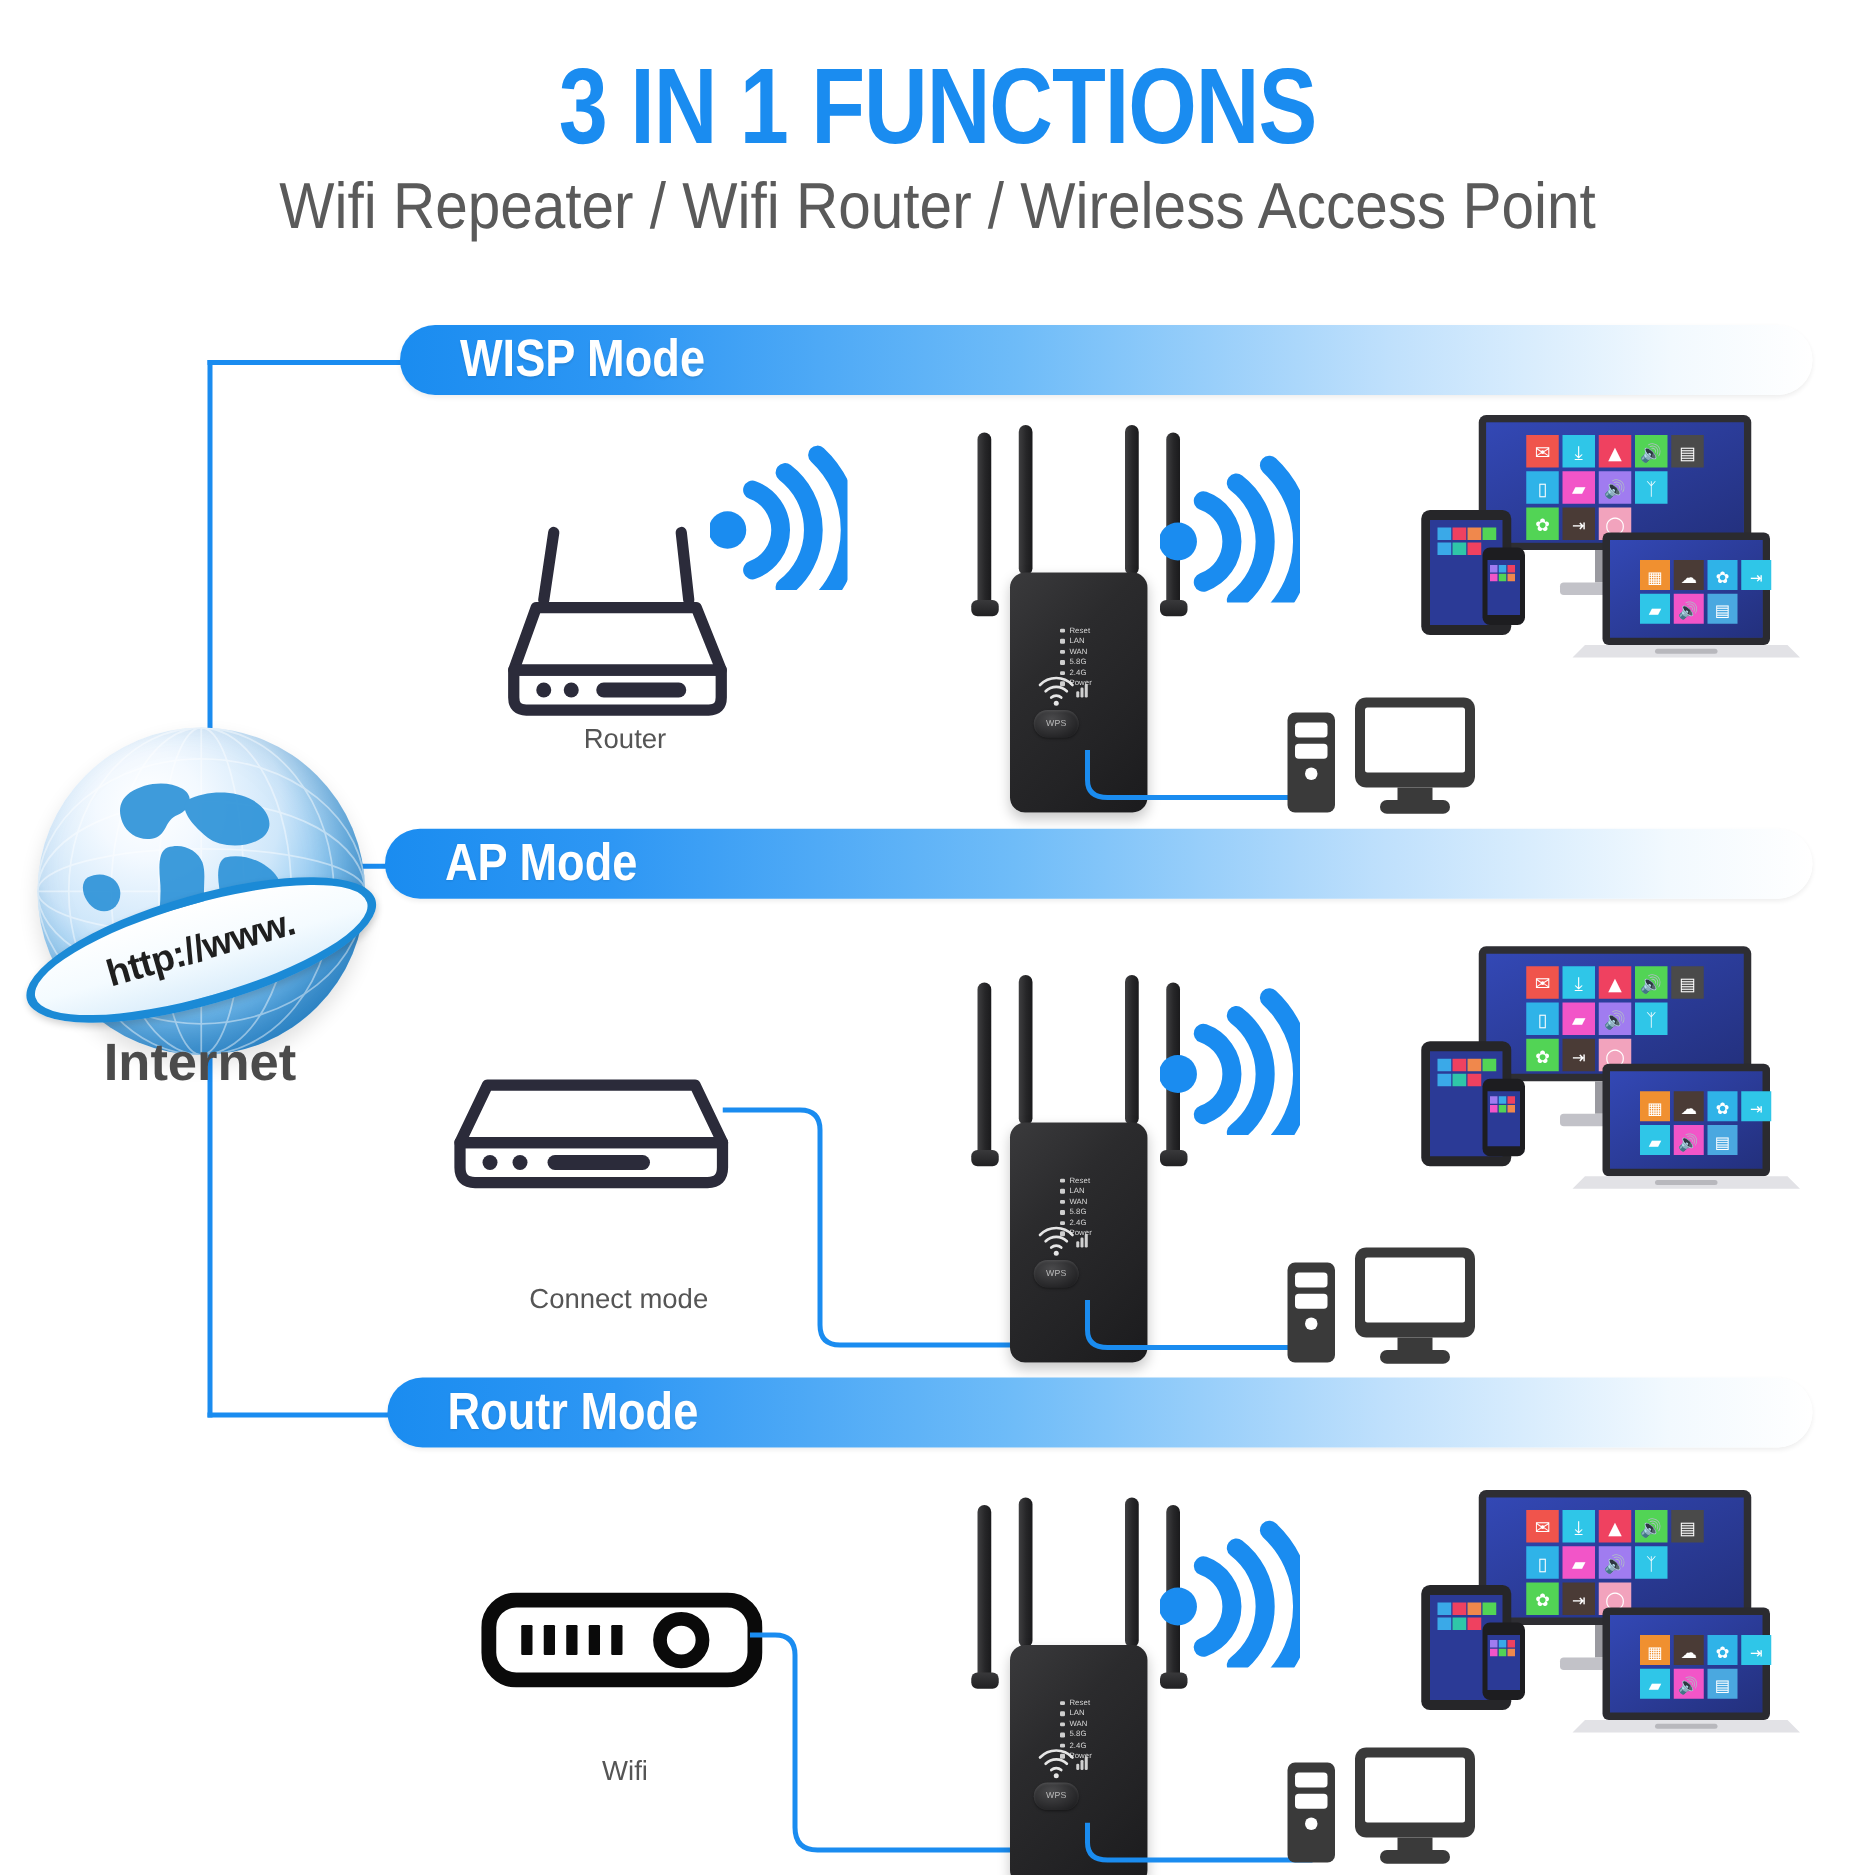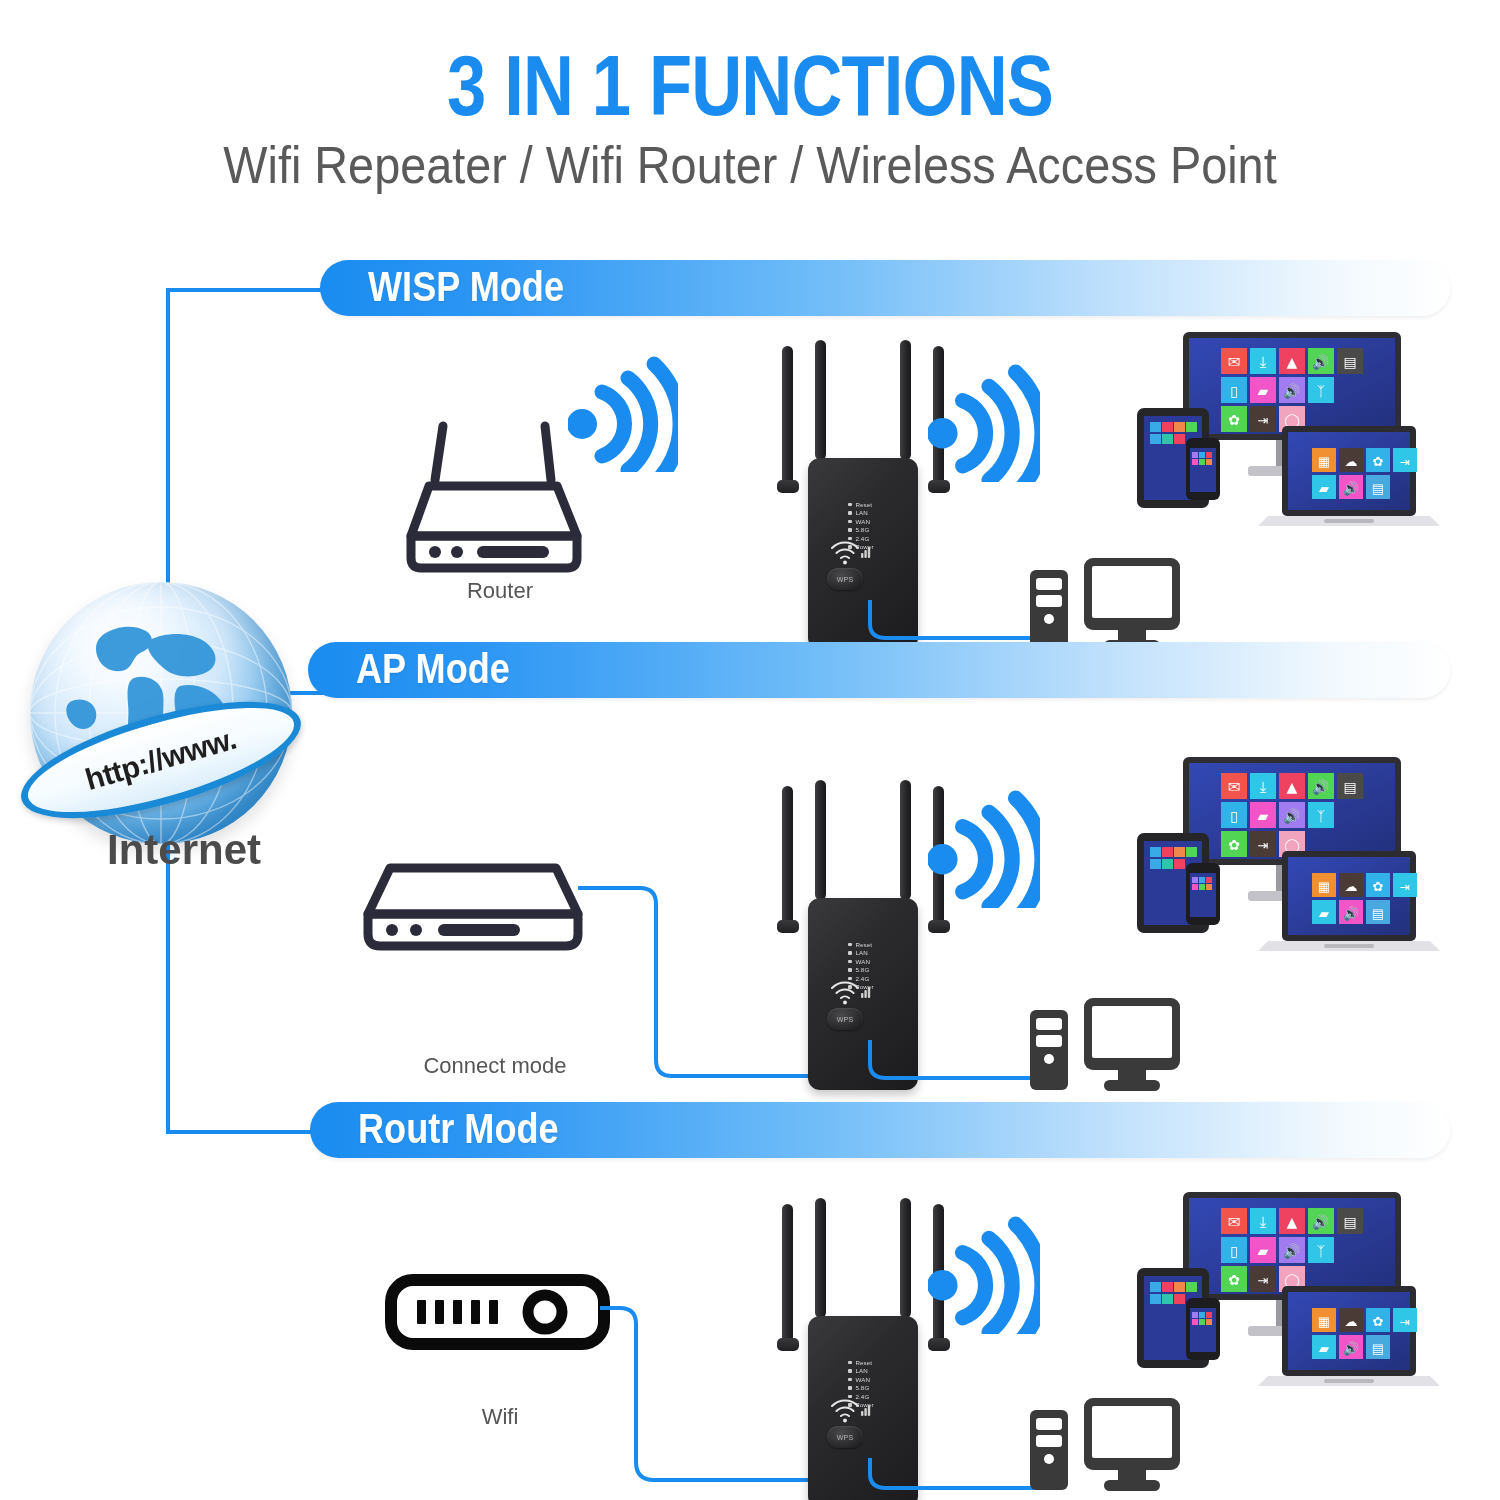--- a/index.html
+++ b/index.html
@@ -59,21 +59,21 @@
     transform:rotate(-16deg);
     box-shadow:0 3px 6px rgba(0,0,0,.18);
   }
   .ring .url{
     position:absolute;left:0;top:50%;width:100%;transform:translateY(-52%);
     text-align:center;font-size:30px;font-weight:700;color:#1f1f1f;
     letter-spacing:-.5px;
   }
   .internet-label{
     position:absolute;left:0;top:826px;width:320px;text-align:center;
-    font-size:42px;font-weight:700;color:#4b4b4b;padding-left:24px;
+    font-size:42px;font-weight:700;color:#4b4b4b;
   }
 
   
   .svgicon{position:absolute;}
   .cap{position:absolute;text-align:center;font-size:22px;color:#555;white-space:nowrap;}
 
   
   .repeater{position:absolute;}
   .rep-body{
     position:absolute;left:38px;top:118px;width:110px;height:192px;
@@ -351,34 +351,34 @@
         <text x="196" y="163" font-size="13" fill="#fff" text-anchor="middle" font-family="DejaVu Sans, sans-serif">▰</text>
       <rect x="211" y="145" width="24" height="24" fill="#f255c8"></rect>
         <text x="223" y="163" font-size="13" fill="#fff" text-anchor="middle" font-family="DejaVu Sans, sans-serif">🔊</text>
       <rect x="238" y="145" width="24" height="24" fill="#4aa8e0"></rect>
         <text x="250" y="163" font-size="13" fill="#fff" text-anchor="middle" font-family="DejaVu Sans, sans-serif">▤</text>
     </g>
     <path d="M140 186 L302 186 L312 196 L130 196 Z" fill="#e2e2e6"></path>
     <rect x="196" y="189" width="50" height="4" rx="2" fill="#b8b8bd"></rect>
   </svg>
 
-  <div class="banner" style="left:308px;top:642px;width:1142px;text-decoration:underline;">
+  <div class="banner" style="left:308px;top:663px;width:1142px;text-decoration:underline;">
     <div class="lbl">AP Mode</div>
   </div>
 
   <svg class="svgicon" style="left:360px;top:858px;" width="230" height="100" viewBox="0 0 230 100">
     <g fill="none" stroke="#2b2b3a" stroke-width="9" stroke-linecap="round" stroke-linejoin="round">
       <path d="M30 10 L196 10 L218 56 L8 56 Z"></path>
       <path d="M8 56 L218 56 L218 76 Q218 88 206 88 L20 88 Q8 88 8 76 Z"></path>
     </g>
     <circle cx="32" cy="72" r="6" fill="#2b2b3a"></circle>
     <circle cx="56" cy="72" r="6" fill="#2b2b3a"></circle>
     <rect x="78" y="66" width="82" height="12" rx="6" fill="#2b2b3a"></rect>
   </svg>
-  <div class="cap" style="left:360px;top:1053px;width:270px;">Connect mode</div>
+  <div class="cap" style="left:360px;top:1026px;width:270px;">Connect mode</div>
 
   <svg style="position:absolute;left:578px;top:884px;" width="290" height="210" viewBox="0 0 290 210">
     <path d="M0 4 L62 4 Q78 4 78 20 L78 176 Q78 192 94 192 L262 192 L262 176" fill="none" stroke="#1a8cf0" stroke-width="4"></path>
   </svg>
 
   <div class="repeater" style="left:770px;top:780px;width:190px;height:320px;">
     <div class="ant" style="left:12px;top:6px;height:140px;"></div>
     <div class="ant-foot" style="left:7px;top:140px;"></div>
     <div class="ant" style="left:45px;top:0px;height:120px;"></div>
     <div class="ant" style="left:130px;top:0px;height:120px;"></div>

